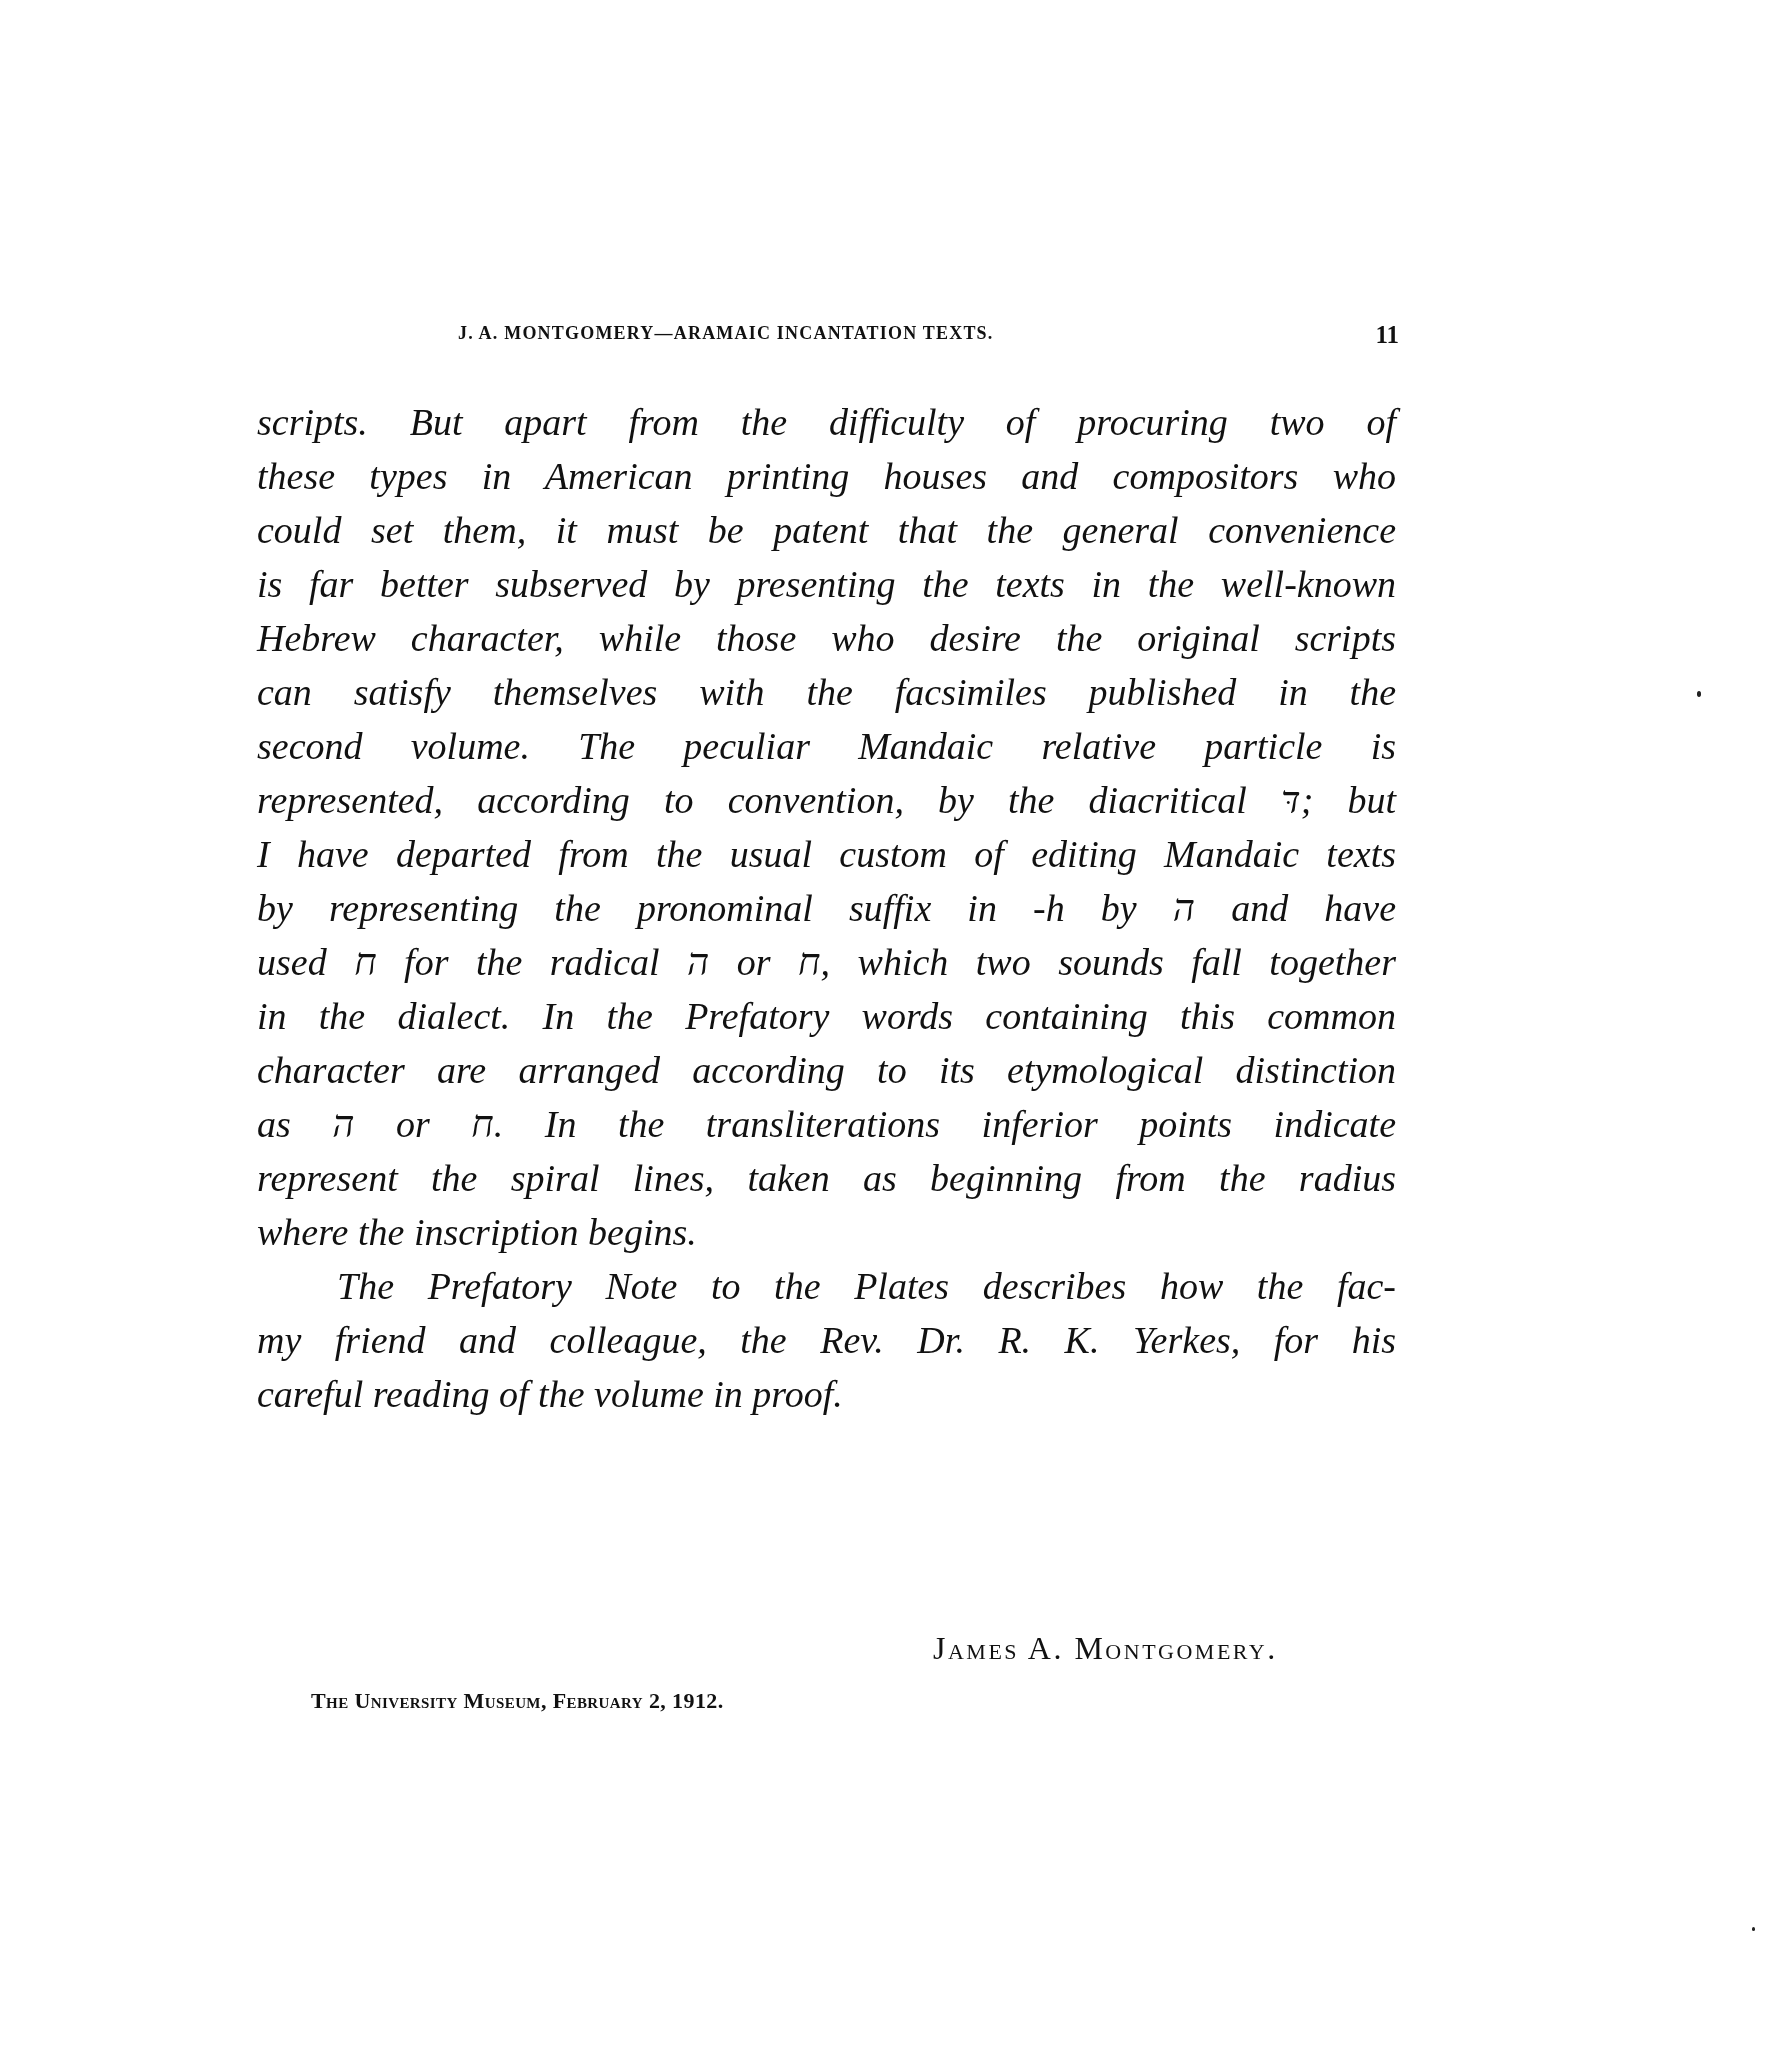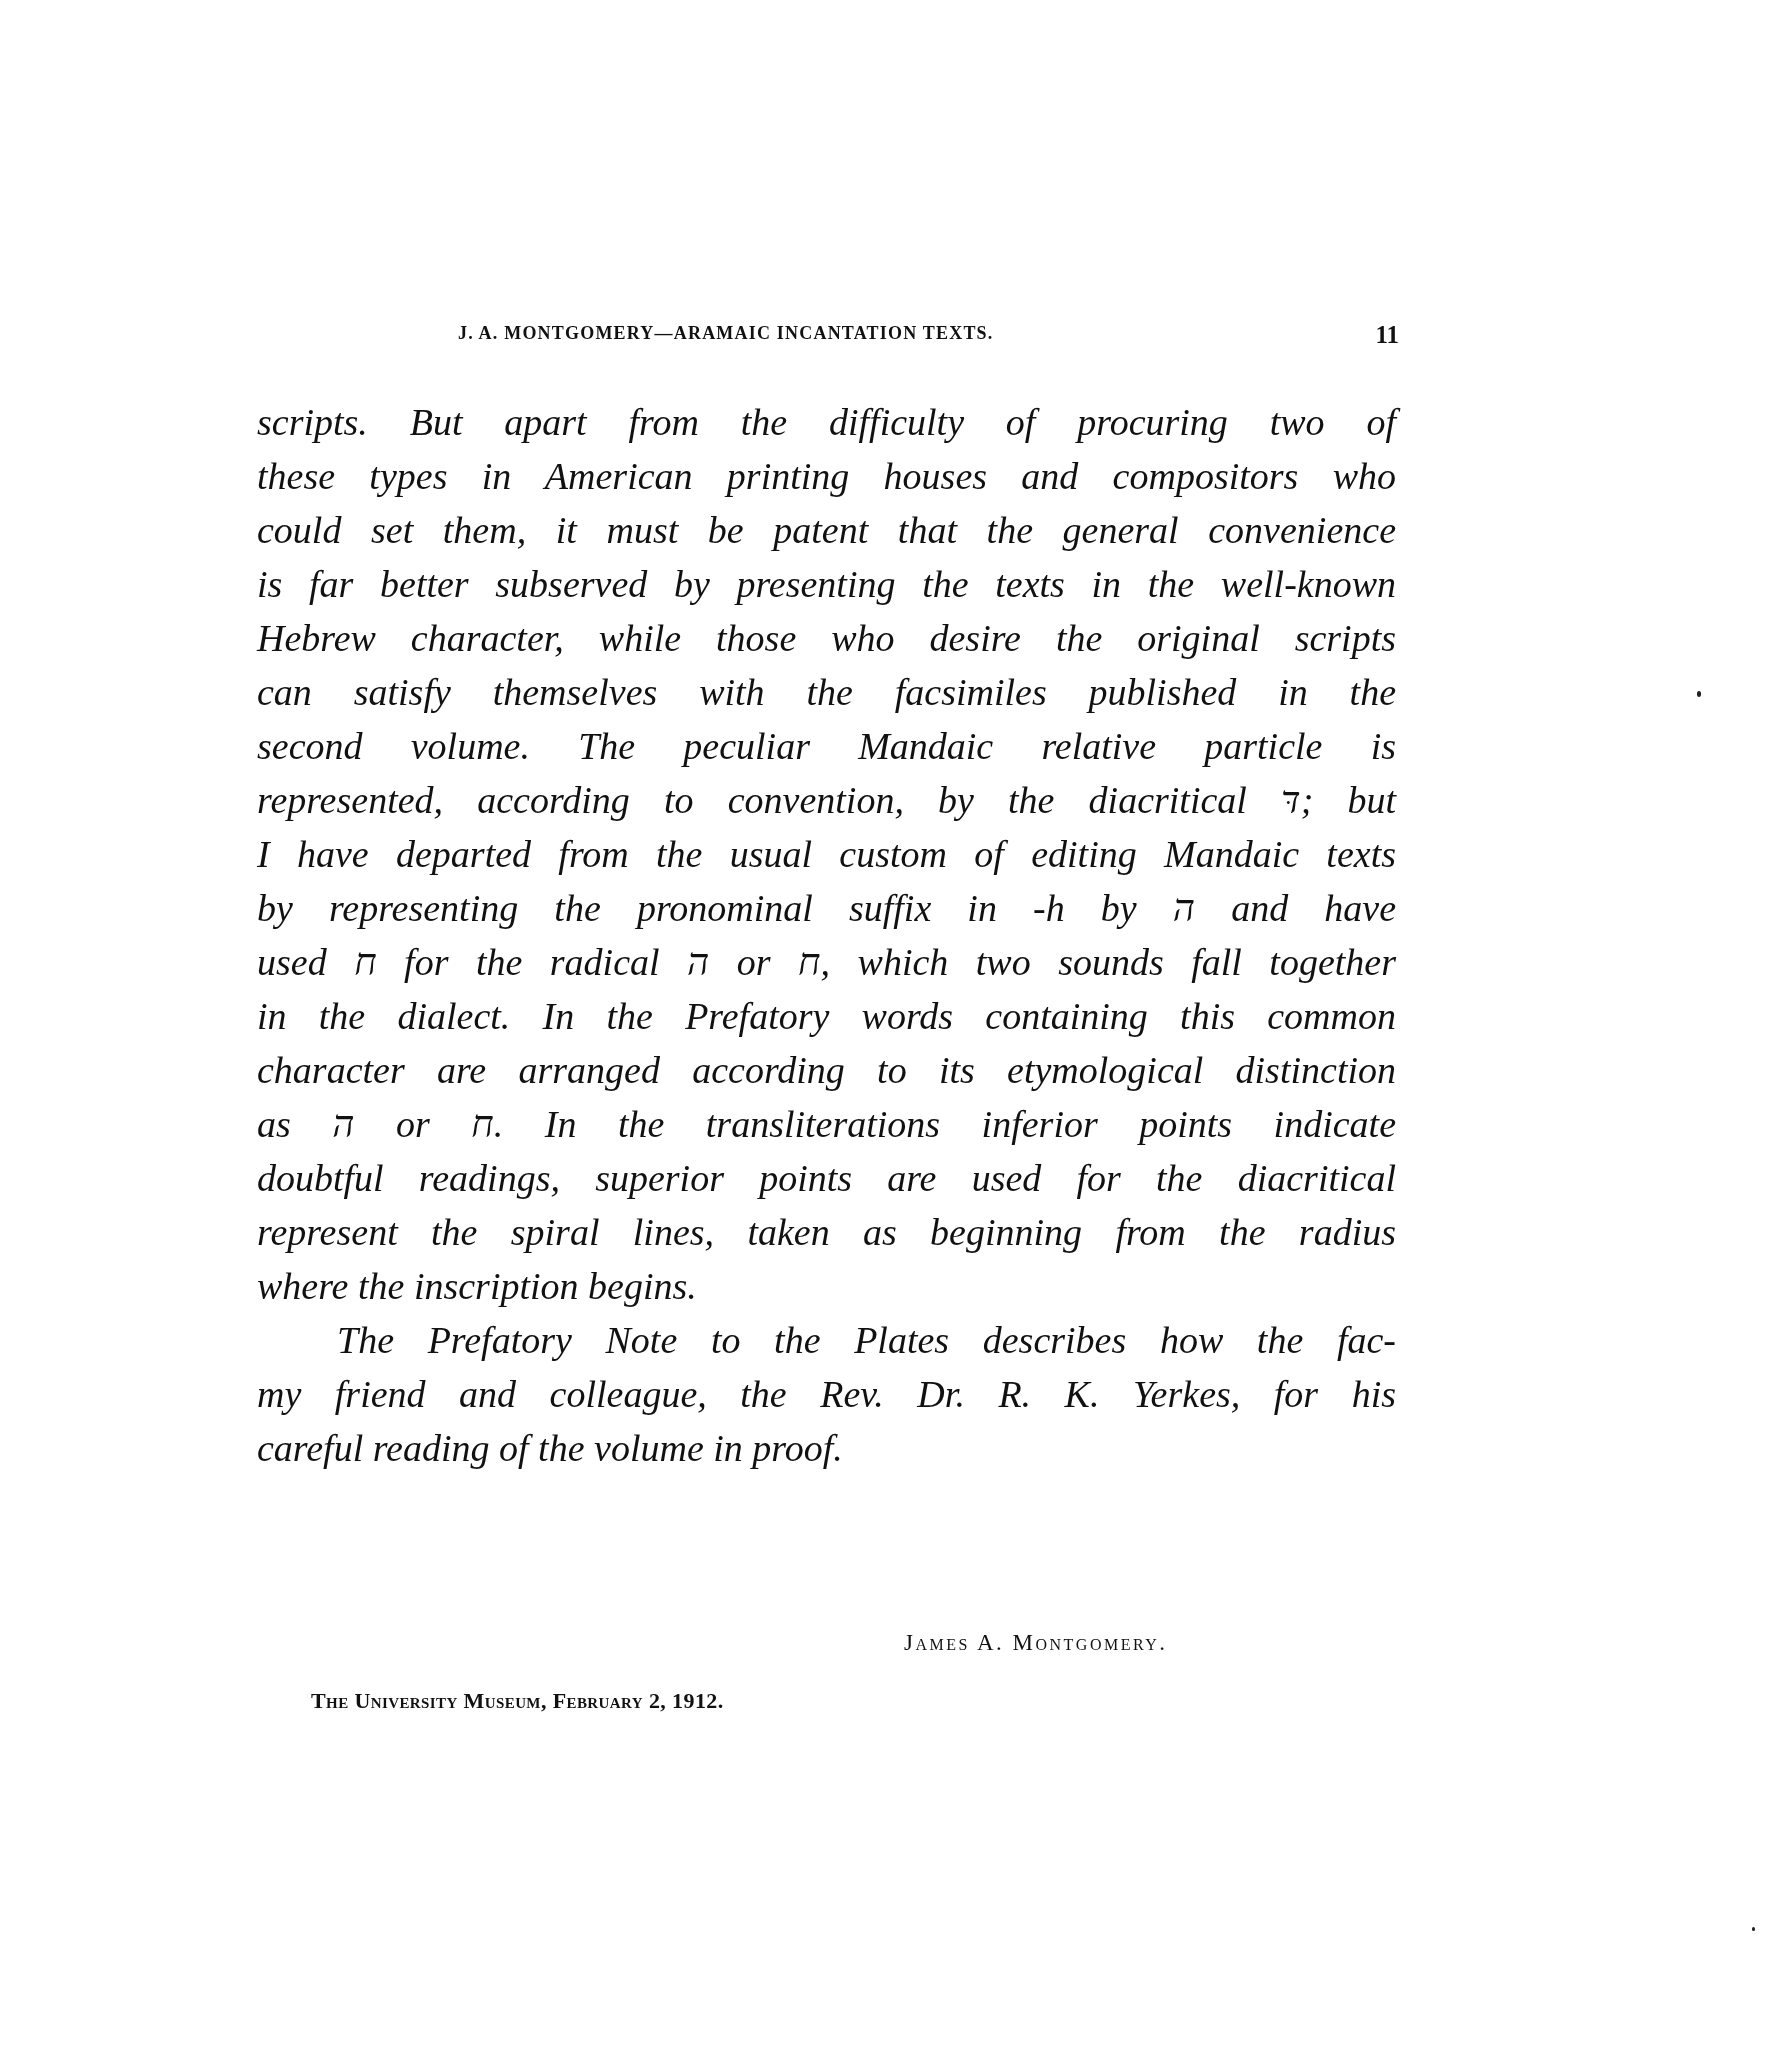--- a/index.html
+++ b/index.html
@@ -8,21 +8,21 @@
   .page { position: absolute; left: 0; top: 0; width: 1786px; height: 2491px; }
   .running-head { position: absolute; top: 323px; left: 458px; width: 941px;
          font-size: 18px; letter-spacing: 1.2px; font-weight: bold; }
   .running-head .title { position: absolute; left: 0; top: 0; }
   .running-head .num { position: absolute; right: 0; top: -2.5px; font-size: 25px; letter-spacing: 0; font-weight: bold; }
   .body-text { position: absolute; left: 257px; top: 395px; width: 1139px; }
   .line { height: 54px; font-size: 38px; line-height: 54px; white-space: nowrap;
           text-align: justify; text-align-last: justify; font-style: italic; }
   .line.last { text-align-last: left; }
   .line.indent { padding-left: 80px; }
-  .signature { position: absolute; left: 904px; top: 1630px; font-size: 23px; letter-spacing: 2.5px; font-variant: small-caps; }
+  .signature { position: absolute; left: 933px; top: 1630px; font-size: 32px; letter-spacing: 2.5px; font-variant: small-caps; }
   .dateline { position: absolute; left: 311px; top: 1688px; font-size: 22px; font-weight: bold; letter-spacing: 0.4px; font-variant: small-caps; }
   .speck { position: absolute; background: #222; border-radius: 50%; }
 </style>
 </head>
 <body>
 
 <div class="page">
 
   <div class="running-head">
     <span class="title">J. A. MONTGOMERY—ARAMAIC INCANTATION TEXTS.</span>
@@ -38,21 +38,20 @@
       <div class="line">Hebrew character, while those who desire the original scripts</div>
       <div class="line">can satisfy themselves with the facsimiles published in the</div>
       <div class="line">second volume.  The peculiar Mandaic relative particle is</div>
       <div class="line">represented, according to convention, by the diacritical דּ; but</div>
       <div class="line">I have departed from the usual custom of editing Mandaic texts</div>
       <div class="line">by representing the pronominal suffix in -h by ה and have</div>
       <div class="line">used ח for the radical ה or ח, which two sounds fall together</div>
       <div class="line">in the dialect.  In the Prefatory words containing this common</div>
       <div class="line">character are arranged according to its etymological distinction</div>
       <div class="line">as ה or ח.  In the transliterations inferior points indicate</div>
-      <div class="line">doubtful readings, superior points are used for the diacritical</div>
       <div class="line">represent the spiral lines, taken as beginning from the radius</div>
       <div class="line last">where the inscription begins.</div>
     </div>
     <div>
       <div class="line indent">The Prefatory Note to the Plates describes how the fac-</div>
       <div class="line">my friend and colleague, the Rev. Dr. R. K. Yerkes, for his</div>
       <div class="line last">careful reading of the volume in proof.</div>
     </div>
   </div>
 

